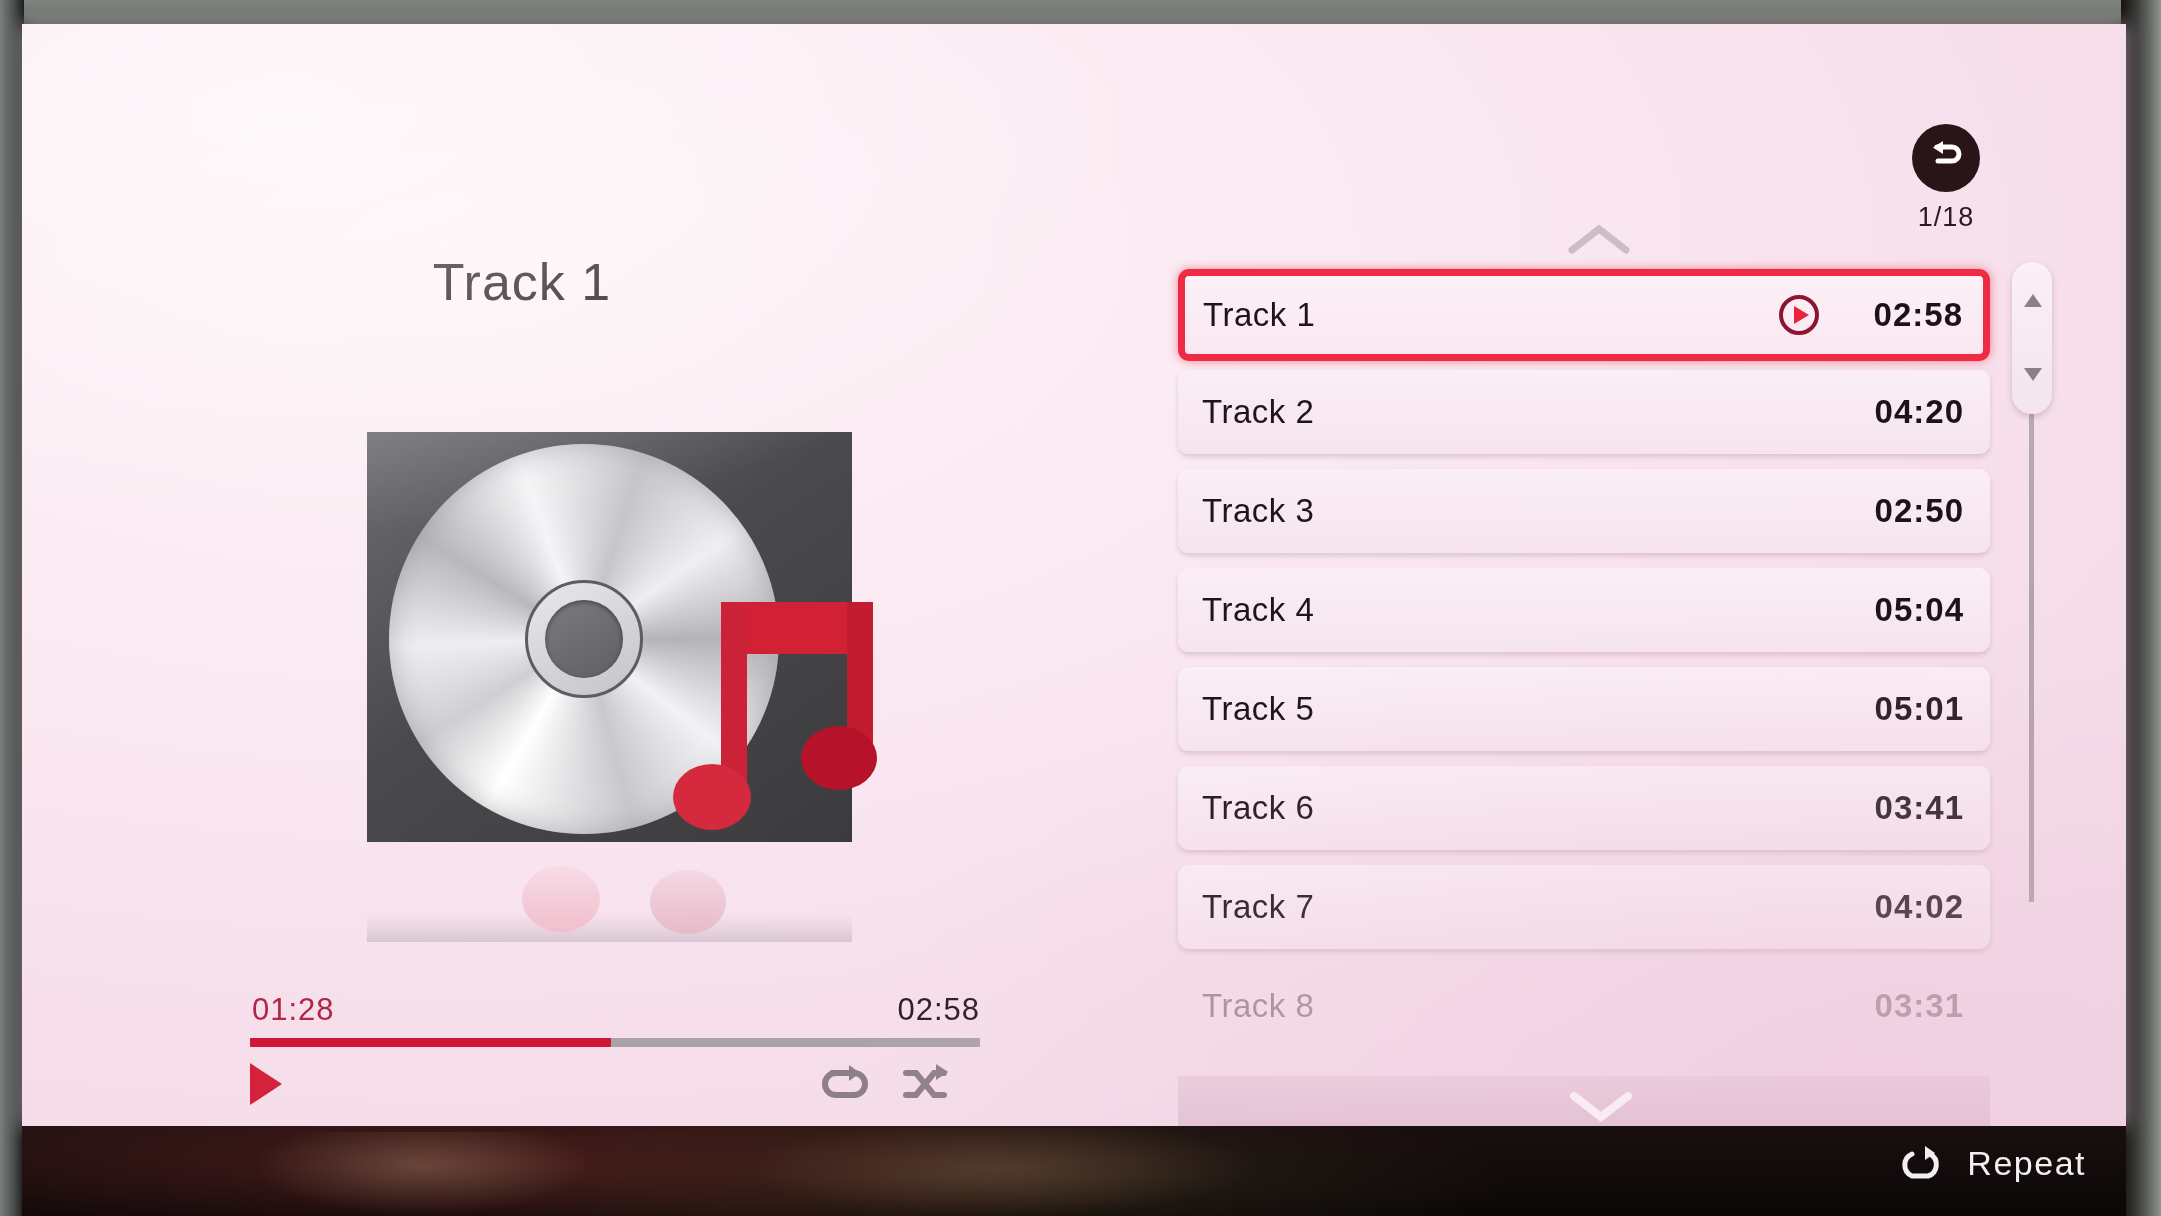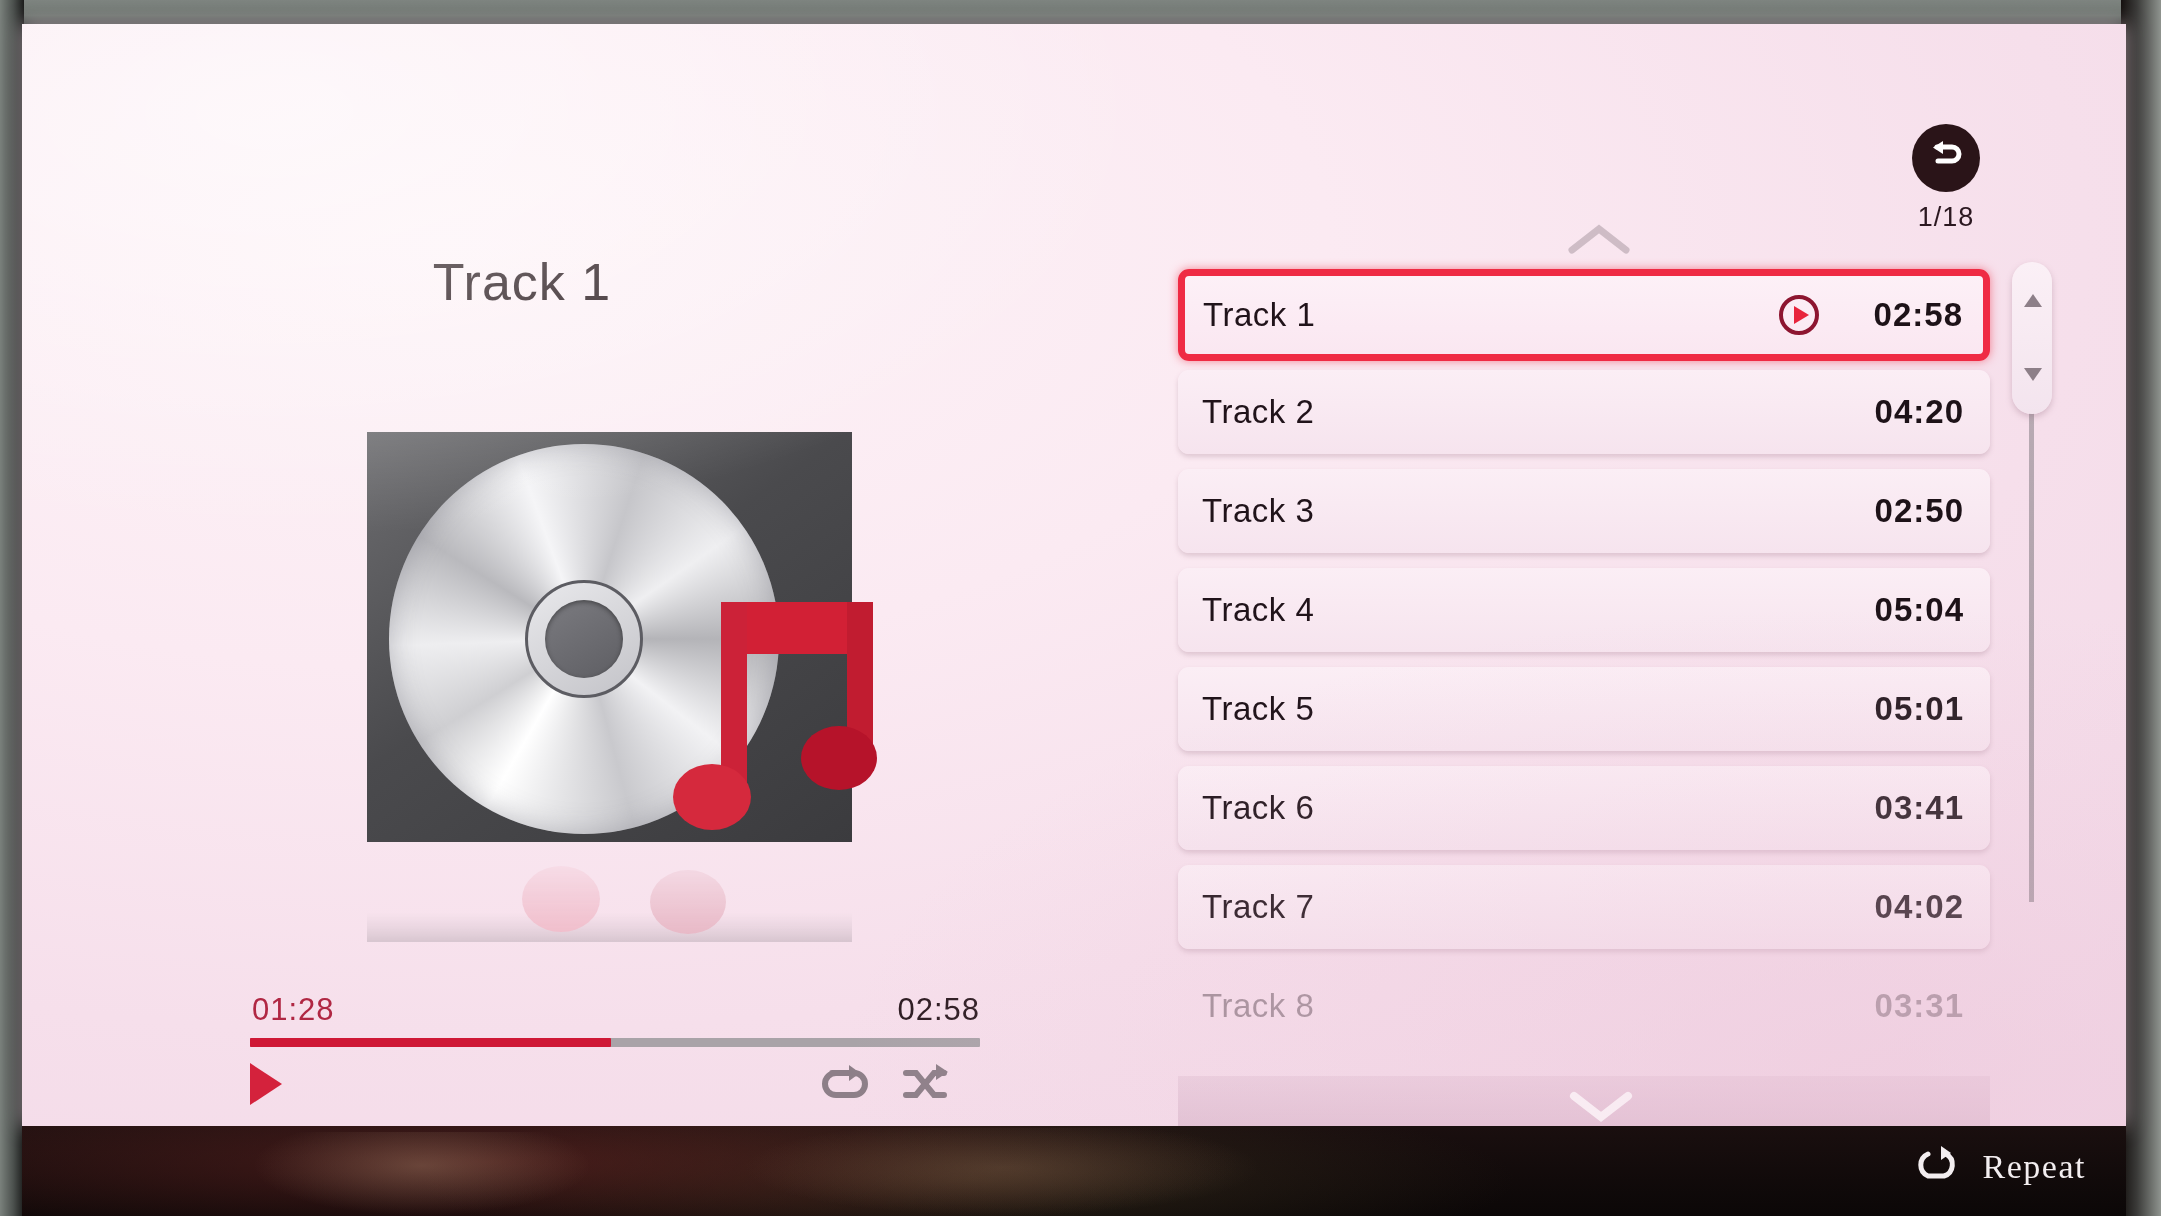--- a/index.html
+++ b/index.html
@@ -372,23 +372,21 @@
   }
   #bezel-reflection-b {
     position: absolute; left: 720px; top: 2px;
     width: 520px; height: 88px;
     background: radial-gradient(ellipse at 50% 45%, rgba(150,120,90,0.30), rgba(0,0,0,0) 70%);
   }
   #repeat-status {
     position: absolute;
     right: 40px; top: 18px;
     display: flex;
-    align-items: center;
     gap: 18px;
-    font-family: Liberation Serif, serif;
   }
   #repeat-status-label {
     font-size: 34px;
     color: #f3eef0;
     letter-spacing: 1.5px;
   }
 </style>
 </head>
 <body>
 

